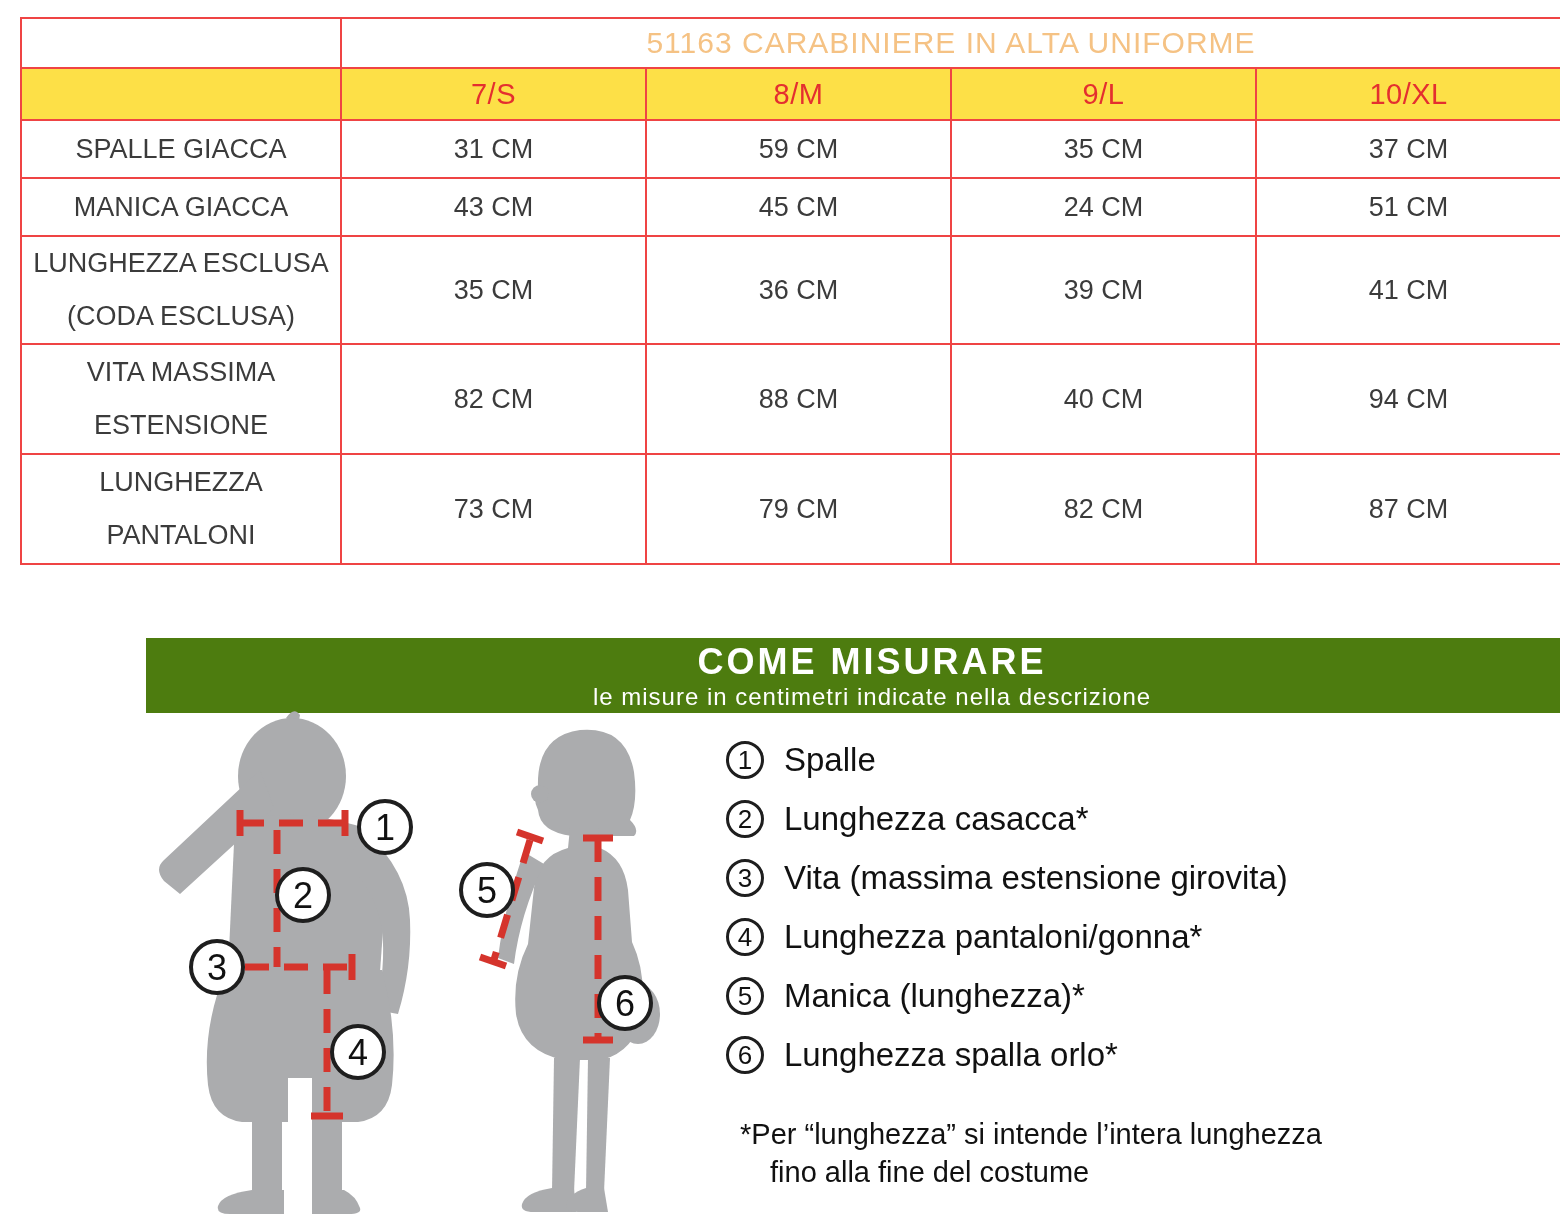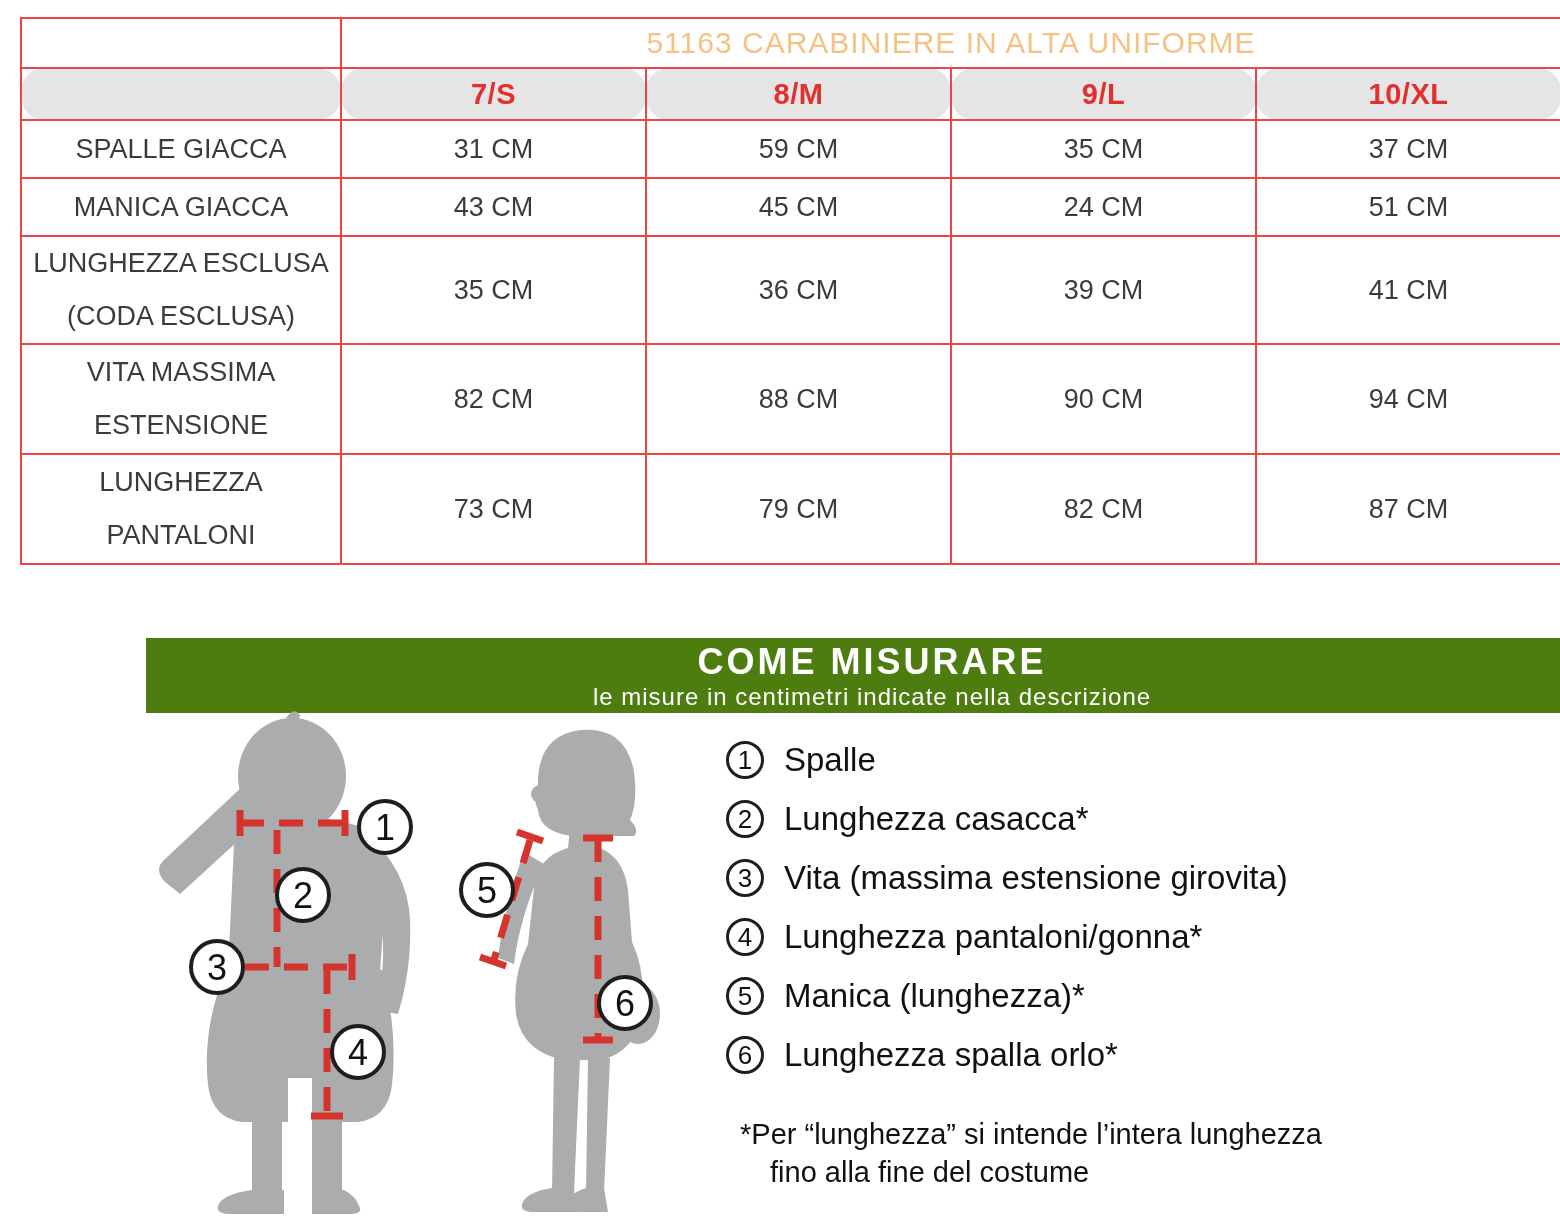--- a/index.html
+++ b/index.html
@@ -5,21 +5,21 @@
   html,body{margin:0;padding:0;background:#fff;}
   .screen{position:relative;width:1560px;height:1219px;background:#ffffff;overflow:hidden;
           font-family:"Liberation Sans","DejaVu Sans",sans-serif;}
 
   
   table.size-table{position:absolute;left:20px;top:17px;width:1540px;
                    border-collapse:collapse;table-layout:fixed;}
   .size-table td{border:2px solid #ef4444;text-align:center;vertical-align:middle;padding:0;}
   tr.h50{height:50px} tr.h52{height:52px} tr.h58{height:58px} tr.h108{height:108px} tr.h110{height:110px}
   .title-cell{color:#F5C284;font-size:30px;letter-spacing:1px;}
-  .sizes-row td{background:#e5e5e5;color:#E42F2F;font-weight:bold;font-size:29px;letter-spacing:0.5px;border-radius:23px;}
+  .sizes-row td{background:#fde047;color:#E42F2F;font-weight:normal;font-size:29px;letter-spacing:0.5px;}
   .lbl,.val{color:#3B3B3B;font-size:27px;}
   .lbl-line{display:block;line-height:53px;}
 
   
   .banner{position:absolute;left:146px;top:638px;width:1452px;height:75px;background:#4d7c0f;
           color:#ffffff;text-align:center;display:flex;flex-direction:column;justify-content:center;}
   .banner-title{font-size:36px;font-weight:bold;letter-spacing:3px;line-height:42px;}
   .banner-subtitle{font-size:24px;letter-spacing:1px;line-height:27px;}
 
   
@@ -94,21 +94,21 @@
         <td class="val">41 CM</td>
       </tr>
 
       <tr class="h110">
         <td class="lbl">
           <span class="lbl-line">VITA MASSIMA</span>
             <span class="lbl-line">ESTENSIONE</span>
         </td>
         <td class="val">82 CM</td>
         <td class="val">88 CM</td>
-        <td class="val">90 CM</td>
+        <td class="val">40 CM</td>
         <td class="val">94 CM</td>
       </tr>
 
       <tr class="h110">
         <td class="lbl">
           <span class="lbl-line">LUNGHEZZA</span>
             <span class="lbl-line">PANTALONI</span>
         </td>
         <td class="val">73 CM</td>
         <td class="val">79 CM</td>

